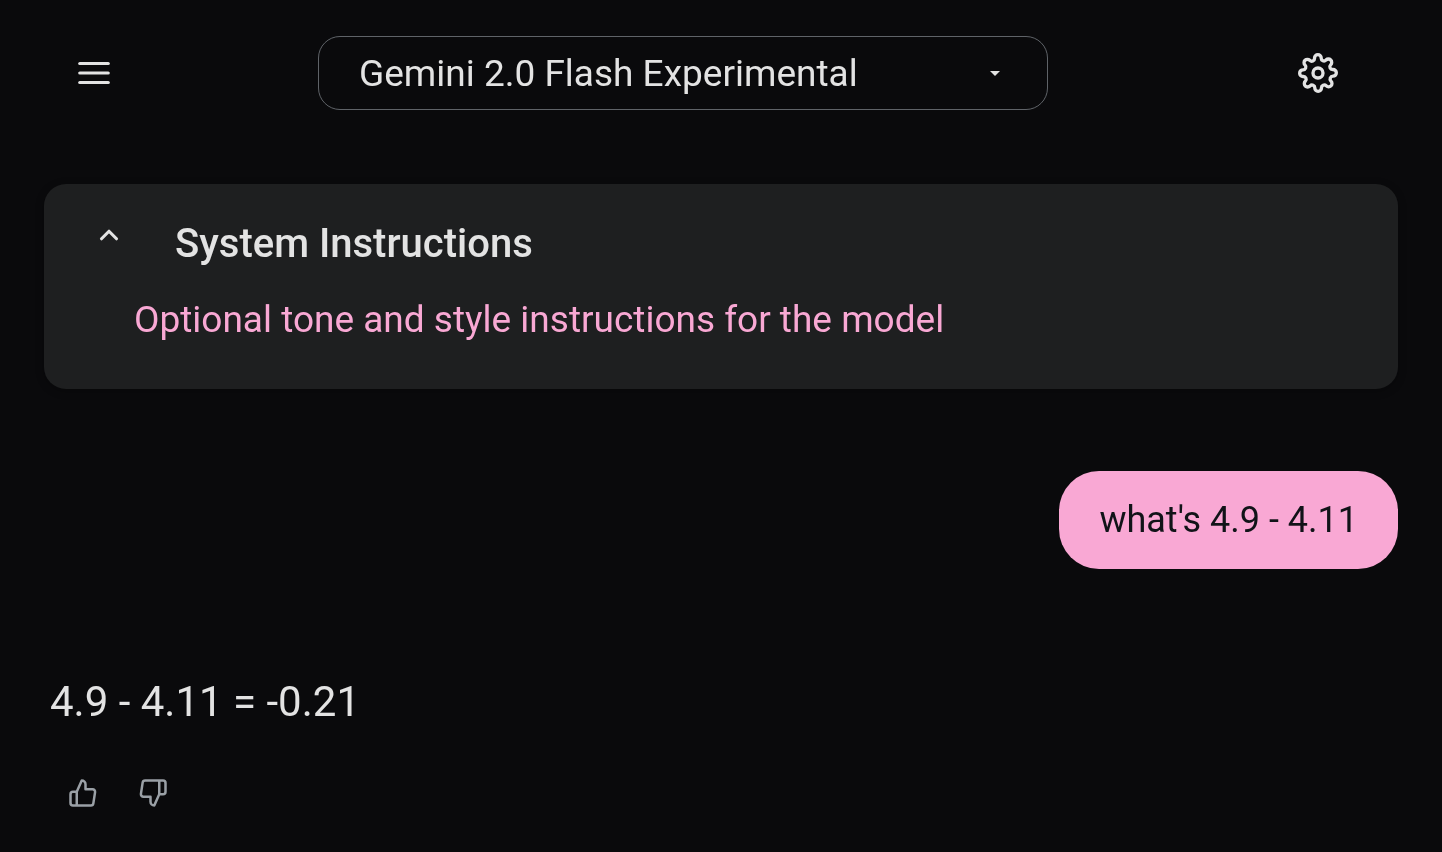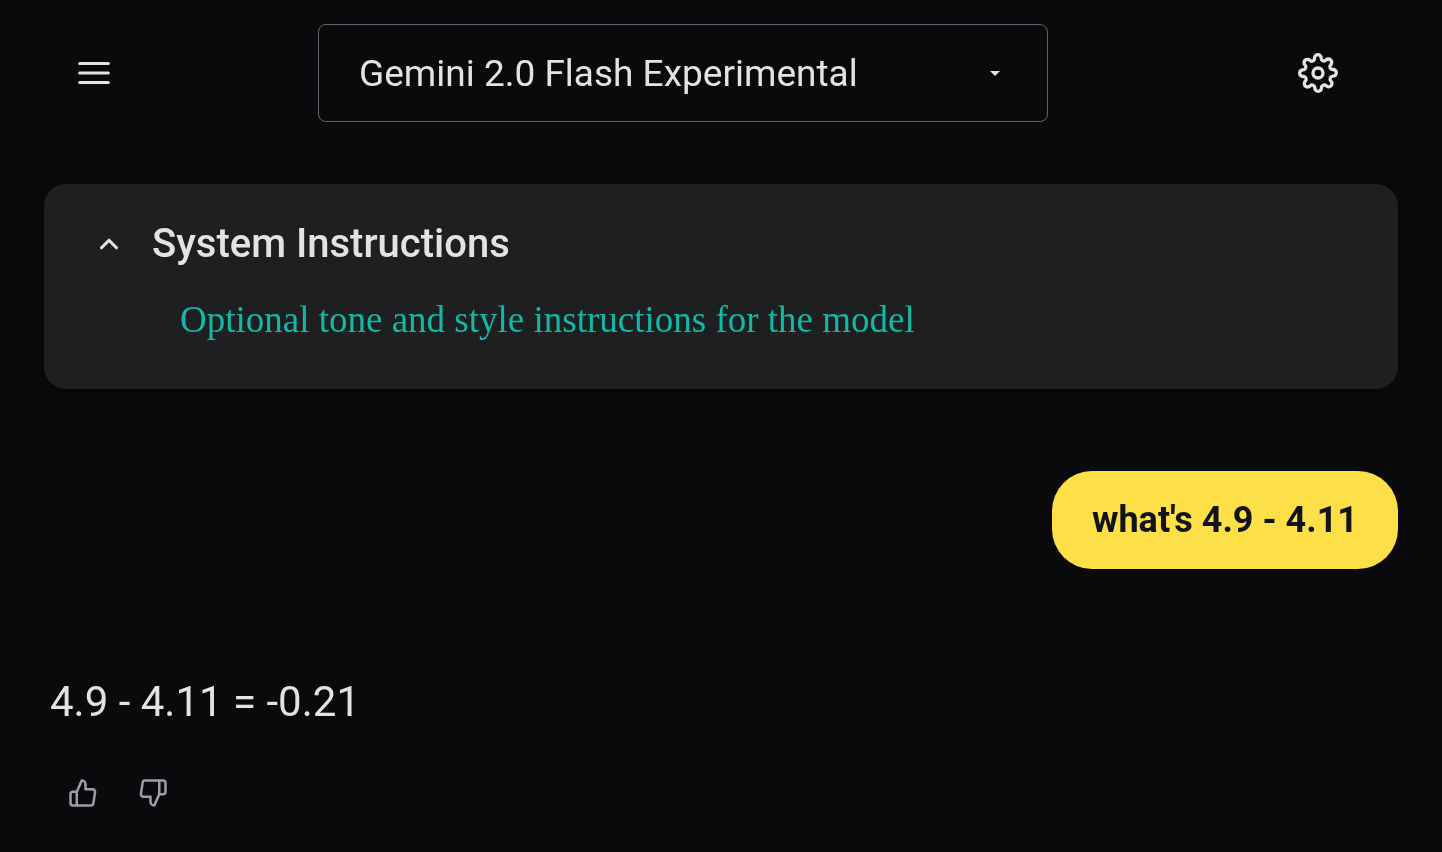--- a/index.html
+++ b/index.html
@@ -25,23 +25,23 @@
       align-items: center;
       justify-content: center;
       cursor: pointer;
       color: #e3e3e3;
       margin-left: 20px;
     }
     .model-selector {
       flex: 0 0 auto;
       margin-left: 170px;
       border: 1px solid #5f6368;
-      border-radius: 8px;
+      border-radius: 22px;
       padding: 0 40px;
-      height: 98px;
+      height: 74px;
       display: flex;
       align-items: center;
       justify-content: space-between;
       cursor: pointer;
       width: 730px;
     }
     .model-selector-label {
       color: #e3e3e3;
       font-size: 37px;
       font-weight: 400;
@@ -65,52 +65,50 @@
       padding: 54px 44px 0 44px;
     }
     .system-card {
       background: #1e1f20;
       border-radius: 22px;
       padding: 36px 50px 44px 50px;
       box-shadow: 0 2px 8px rgba(0,0,0,.3);
     }
     .system-header {
       display: flex;
-      align-items: center;
-      gap: 28px;
+      gap: 51px;
       cursor: pointer;
     }
     .system-title {
       color: #e3e3e3;
       font-size: 40px;
       font-weight: 500;
     }
     .system-subtext {
       margin-top: 28px;
-      margin-left: 86px;
-      color: #14b8a6;
+      margin-left: 40px;
+      color: #f9a8d4;
       font-size: 37px;
       line-height: 1.35;
-      font-family: Liberation Serif, serif;
     }
     .chat {
       padding: 0 44px;
     }
     .user-row {
       display: flex;
       justify-content: flex-end;
       margin-top: 82px;
     }
     .user-bubble {
-      background: #fde047;
+      background: #f9a8d4;
       color: #111318;
       font-size: 36px;
       padding: 28px 40px;
       border-radius: 40px;
-      font-weight: 700;
+      font-weight: 400;
     }
     .assistant-row {
       margin-top: 108px;
       padding-left: 6px;
     }
     .assistant-text {
       color: #e3e3e3;
       font-size: 42px;
       font-weight: 400;
     }

